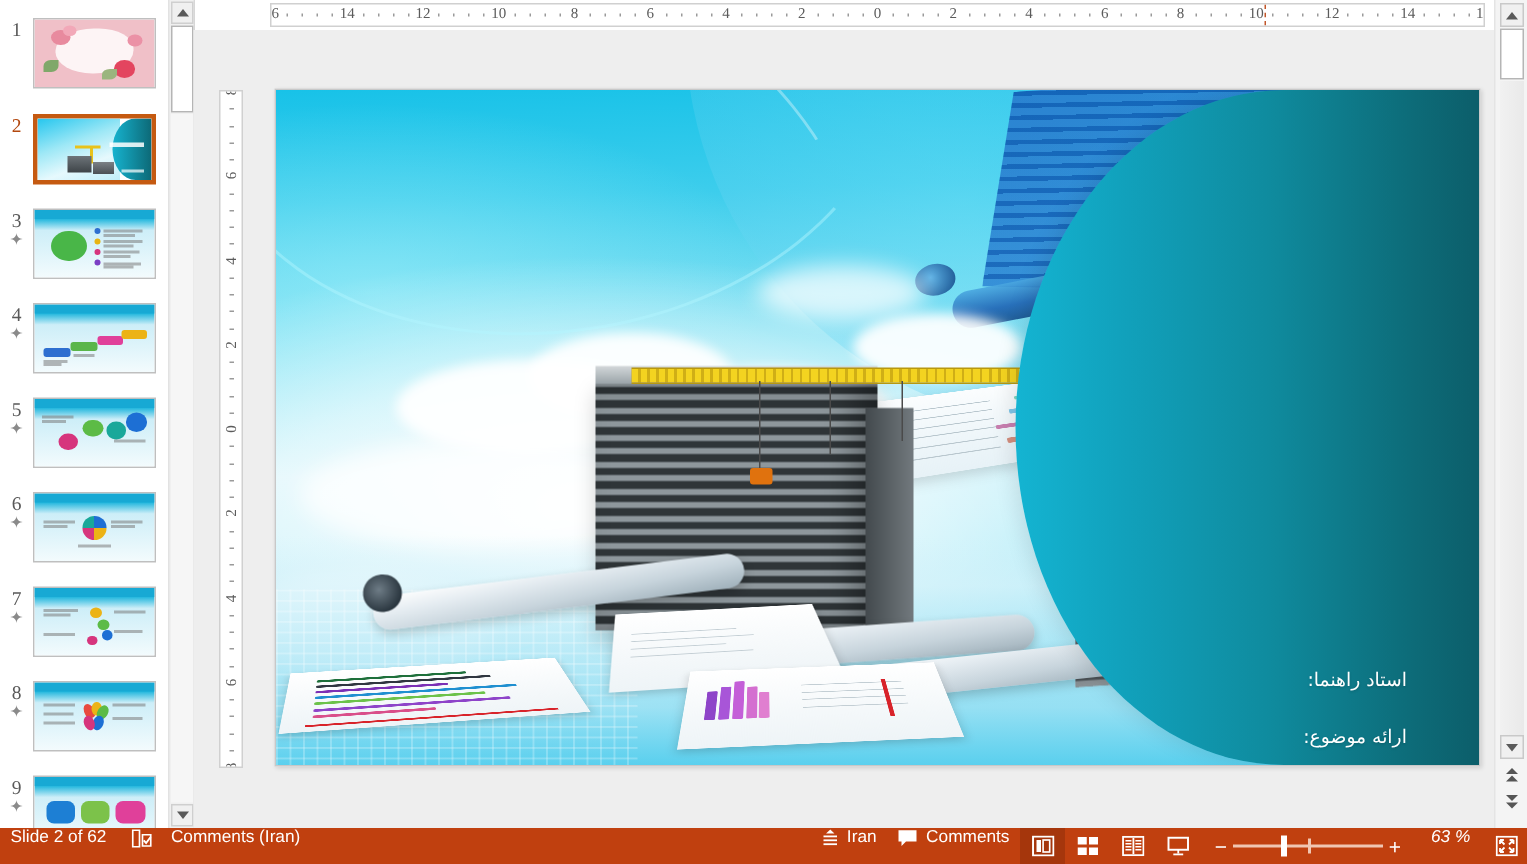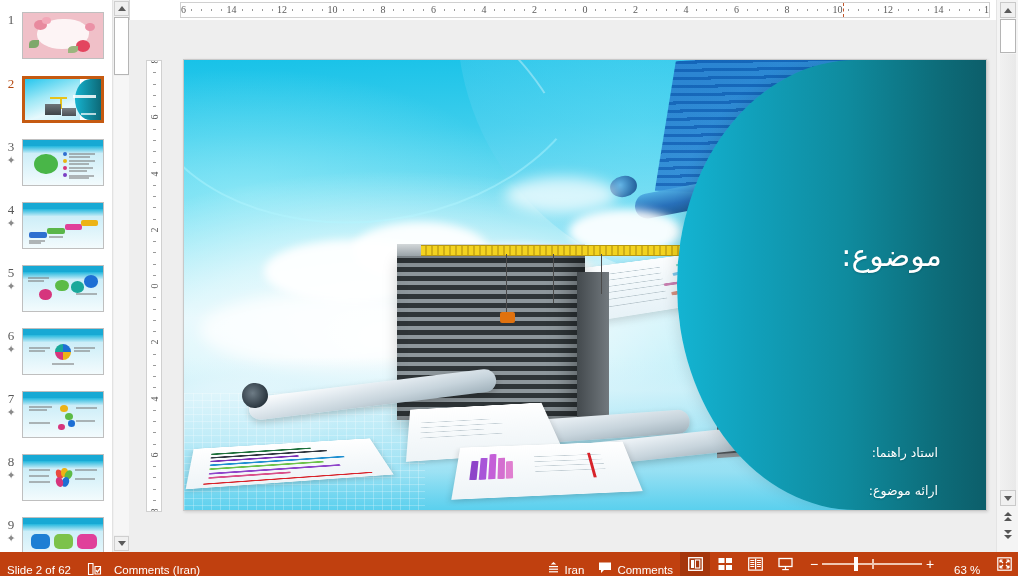--- a/index.html
+++ b/index.html
@@ -309,37 +309,37 @@
     border-left:4px solid transparent; border-right:4px solid transparent; }
   .dbl-up i { border-bottom:4px solid #555; }
   .dbl-dn i { border-top:4px solid #555; }
 
   
   #status {
     position:absolute; left:0; bottom:0; width:1018px; height:24px;
     background:#c0400f; color:#ffffff; display:flex; align-items:center;
     font-size:11.5px;
   }
-  .st-item { display:flex; align-items:flex-end; height:24px; padding:0 7px; white-space:nowrap; }
+  .st-item { display:flex; align-items:flex-start; height:24px; padding:0 7px; white-space:nowrap; }
   #st-slideinfo { padding-left:7px; padding-right:10px; }
   #st-spell { padding:0 6px; }
   #st-lang { padding-left:6px; }
   .st-spacer { flex:1 1 auto; }
   .st-ico { display:inline-block; margin-right:5px; }
   .view-btn {
     width:30px; height:24px; display:flex; align-items:center; justify-content:center;
   }
   .view-btn.active { background:#a5360c; }
   #zoom-ctrl { display:flex; align-items:center; gap:0; padding:0 6px; }
   .zm-sign { width:16px; text-align:center; font-size:14px; line-height:14px; }
   #zoom-track { position:relative; width:100px; height:14px; display:flex; align-items:center; }
   #zoom-line { position:absolute; left:0; right:0; top:6px; height:2px; background:#f0c6b2; }
   #zoom-mid { position:absolute; left:50%; top:2px; width:2px; height:10px; background:#f0c6b2; }
   #zoom-handle { position:absolute; left:32%; top:0; width:4px; height:14px; background:#ffffff; }
-  #zoom-pct { padding:0 8px 0 10px; min-width:46px; text-align:right; }
+  #zoom-pct { padding:0 8px 0 10px; min-width:46px; text-align:right;font-style:italic; }
   #fit-btn { width:28px; height:24px; display:flex; align-items:center; justify-content:center; }
 </style>
 </head>
 <body>
 
 <div id="app">
 
   <div id="thumb-pane">
 
     <div class="thumb-row" style="top:12px;">
@@ -622,21 +622,20 @@
         <div class="sbar" style="left:23%;top:26%;width:4%;height:42%;background:#d46fd0;"></div>
         <div class="sbar" style="left:28%;top:34%;width:4%;height:34%;background:#e07fd0;"></div>
         <div class="sline" style="left:44%;top:26%;width:40%;"></div>
         <div class="sline" style="left:44%;top:36%;width:40%;"></div>
         <div class="sline" style="left:44%;top:46%;width:40%;"></div>
         <div class="sline" style="left:44%;top:56%;width:40%;"></div>
         <div class="redline" style="left:76%;top:22%;width:3px;height:50%;"></div>
       </div>
 
       <div class="teal-panel"></div>
-      <div class="slide-text" id="slide-title">موضوع:</div>
       <div class="slide-text" id="slide-sub1">استاد راهنما:</div>
       <div class="slide-text" id="slide-sub2">ارائه موضوع:</div>
     </div>
   </div>
 
   <div id="hruler">
     <div class="hr-inner" id="hr-inner">
         <span class="hr-lab" style="left: 0px;">16</span>
         <span class="hr-tick" style="left: 10.1px;"></span>
         <span class="hr-tick" style="left: 20.2px;"></span>

